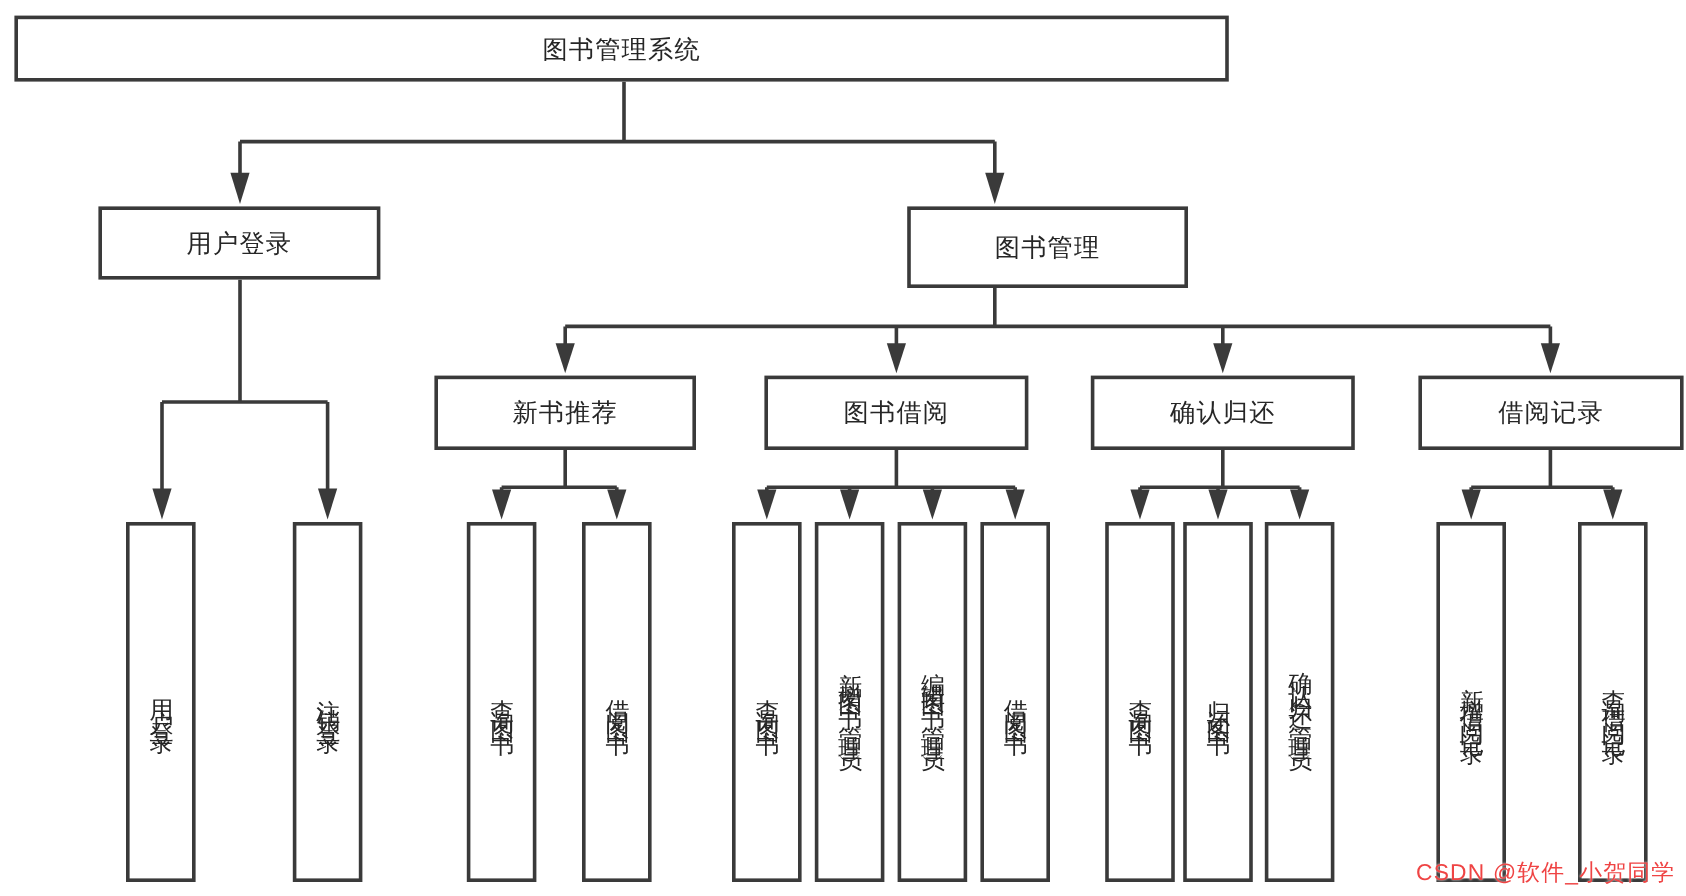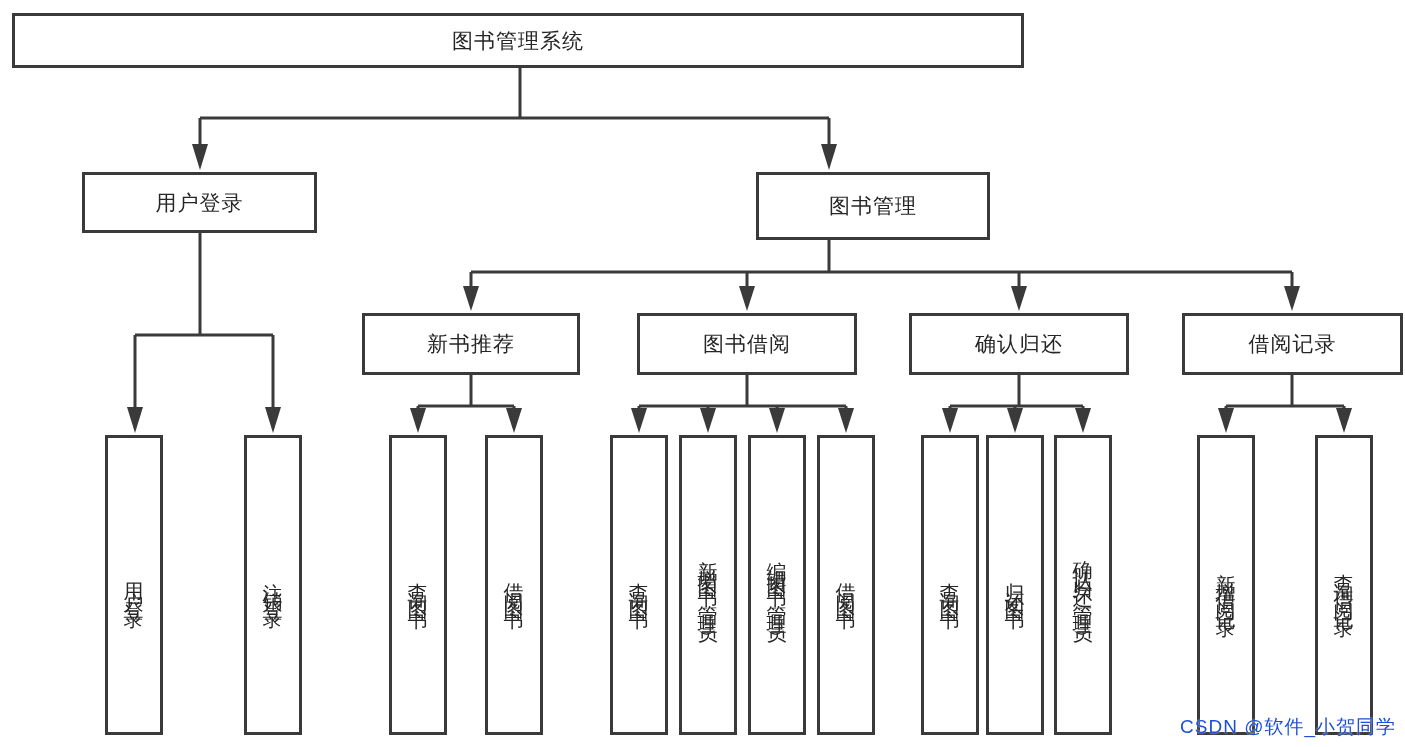--- a/index.html
+++ b/index.html
@@ -54,21 +54,21 @@
     color: #262626;
     letter-spacing: 9px;
     line-height: 1;
     white-space: nowrap;
   }
   #watermark {
     position: absolute;
     right: 9px;
     top: 714px;
     font-size: 19px;
-    color: #1d4ed8;
+    color: #ef4444;
     letter-spacing: 1px;
     z-index: 5;
     text-shadow: 0 0 2px #ffffff;
   }
 </style>
 </head>
 <body>
 
 <div id="canvas">
 

